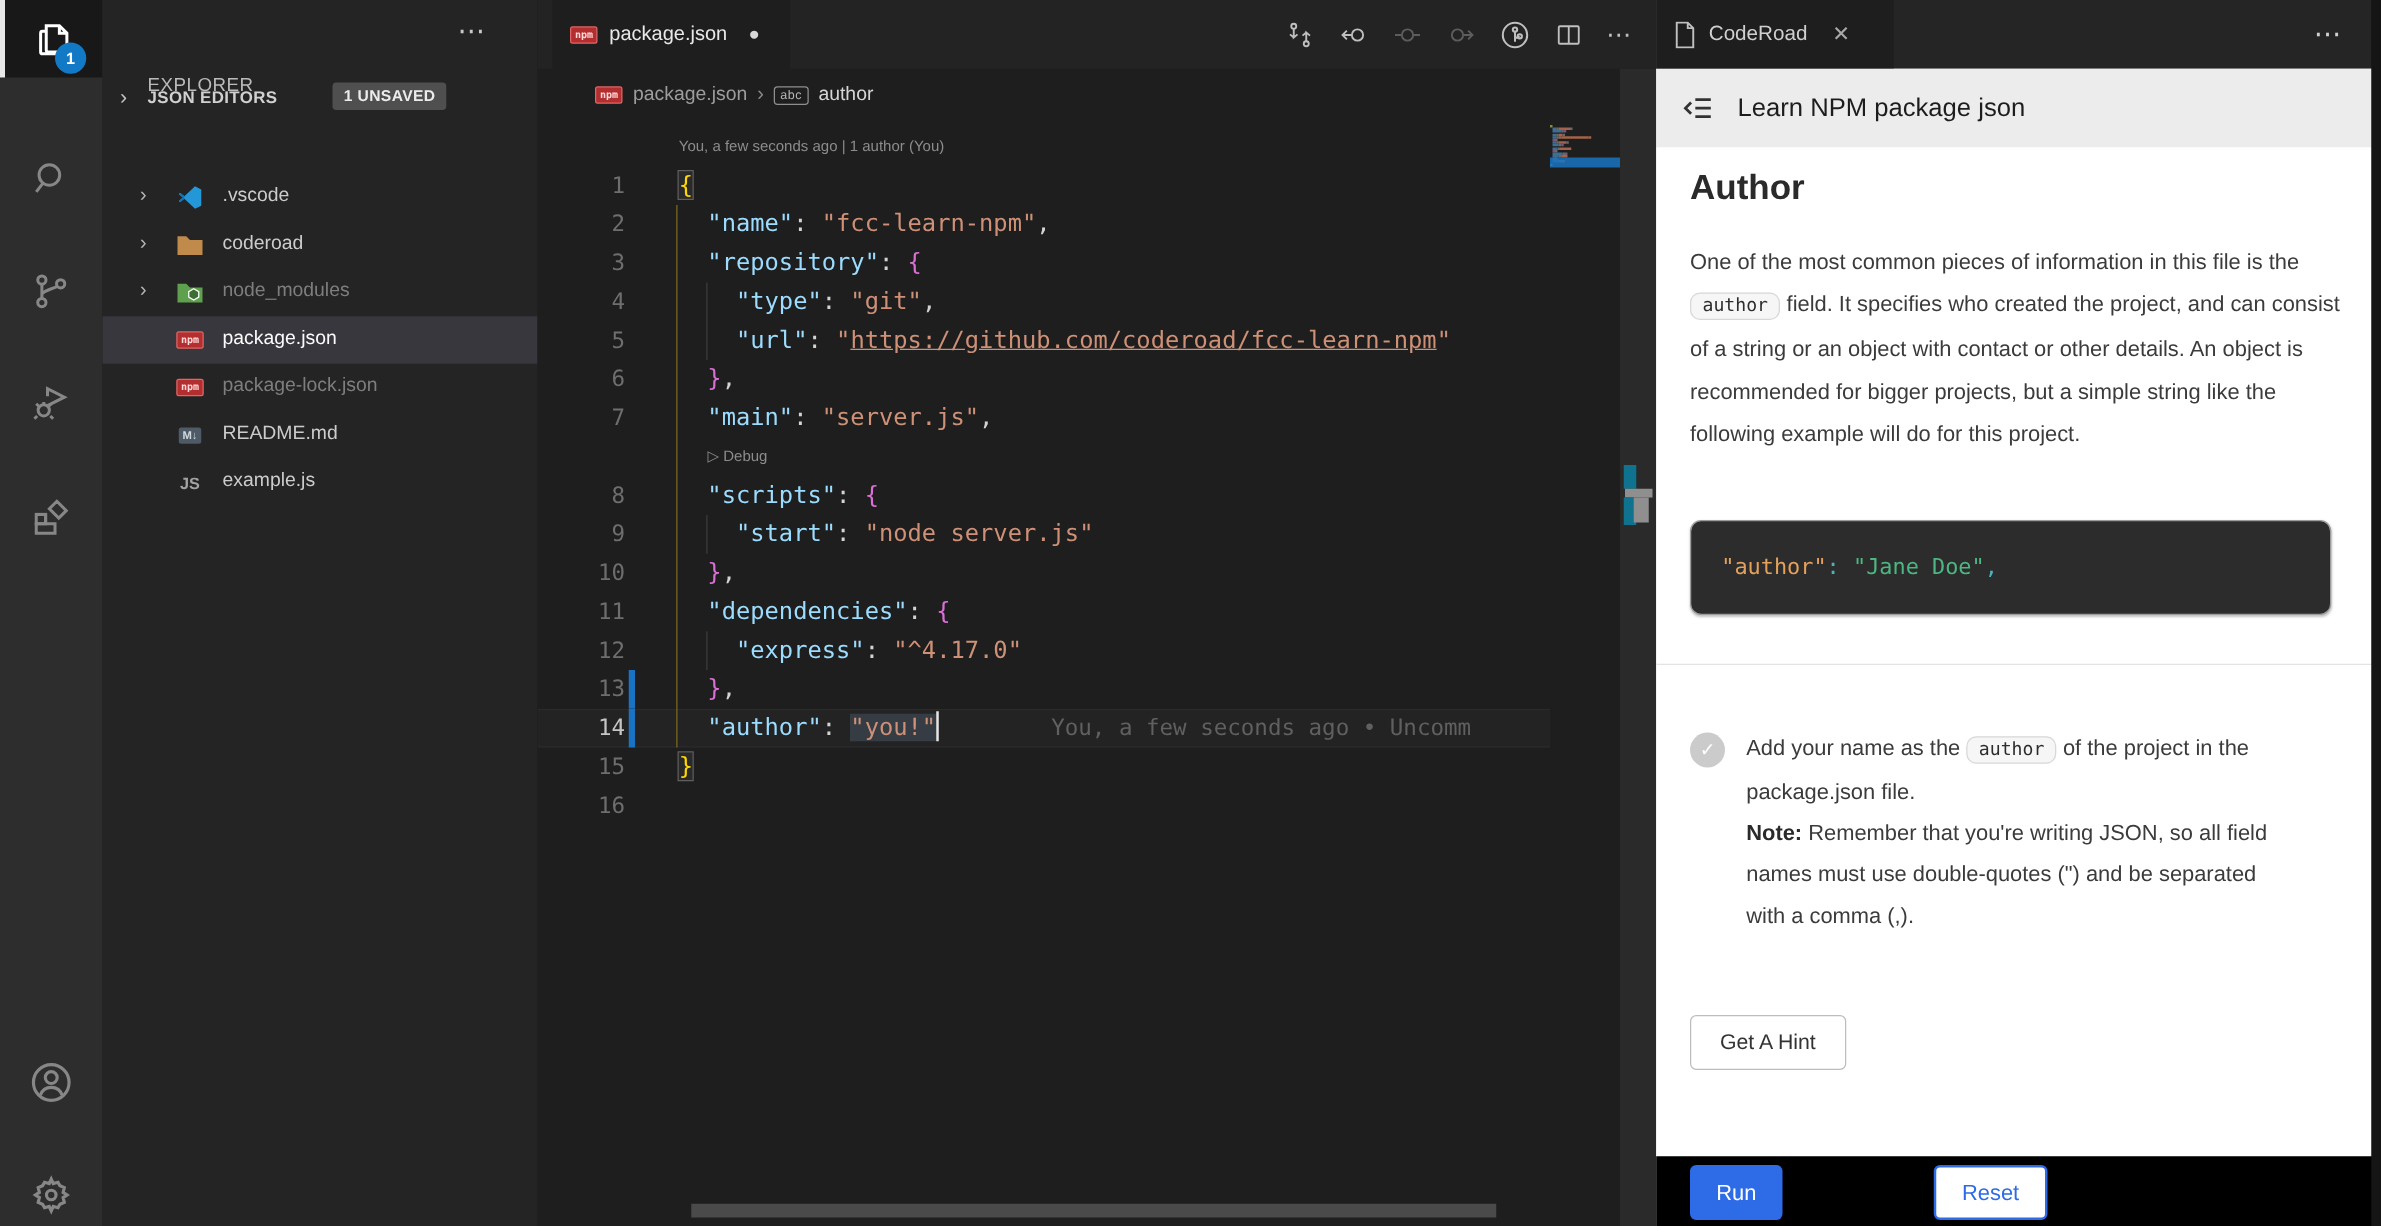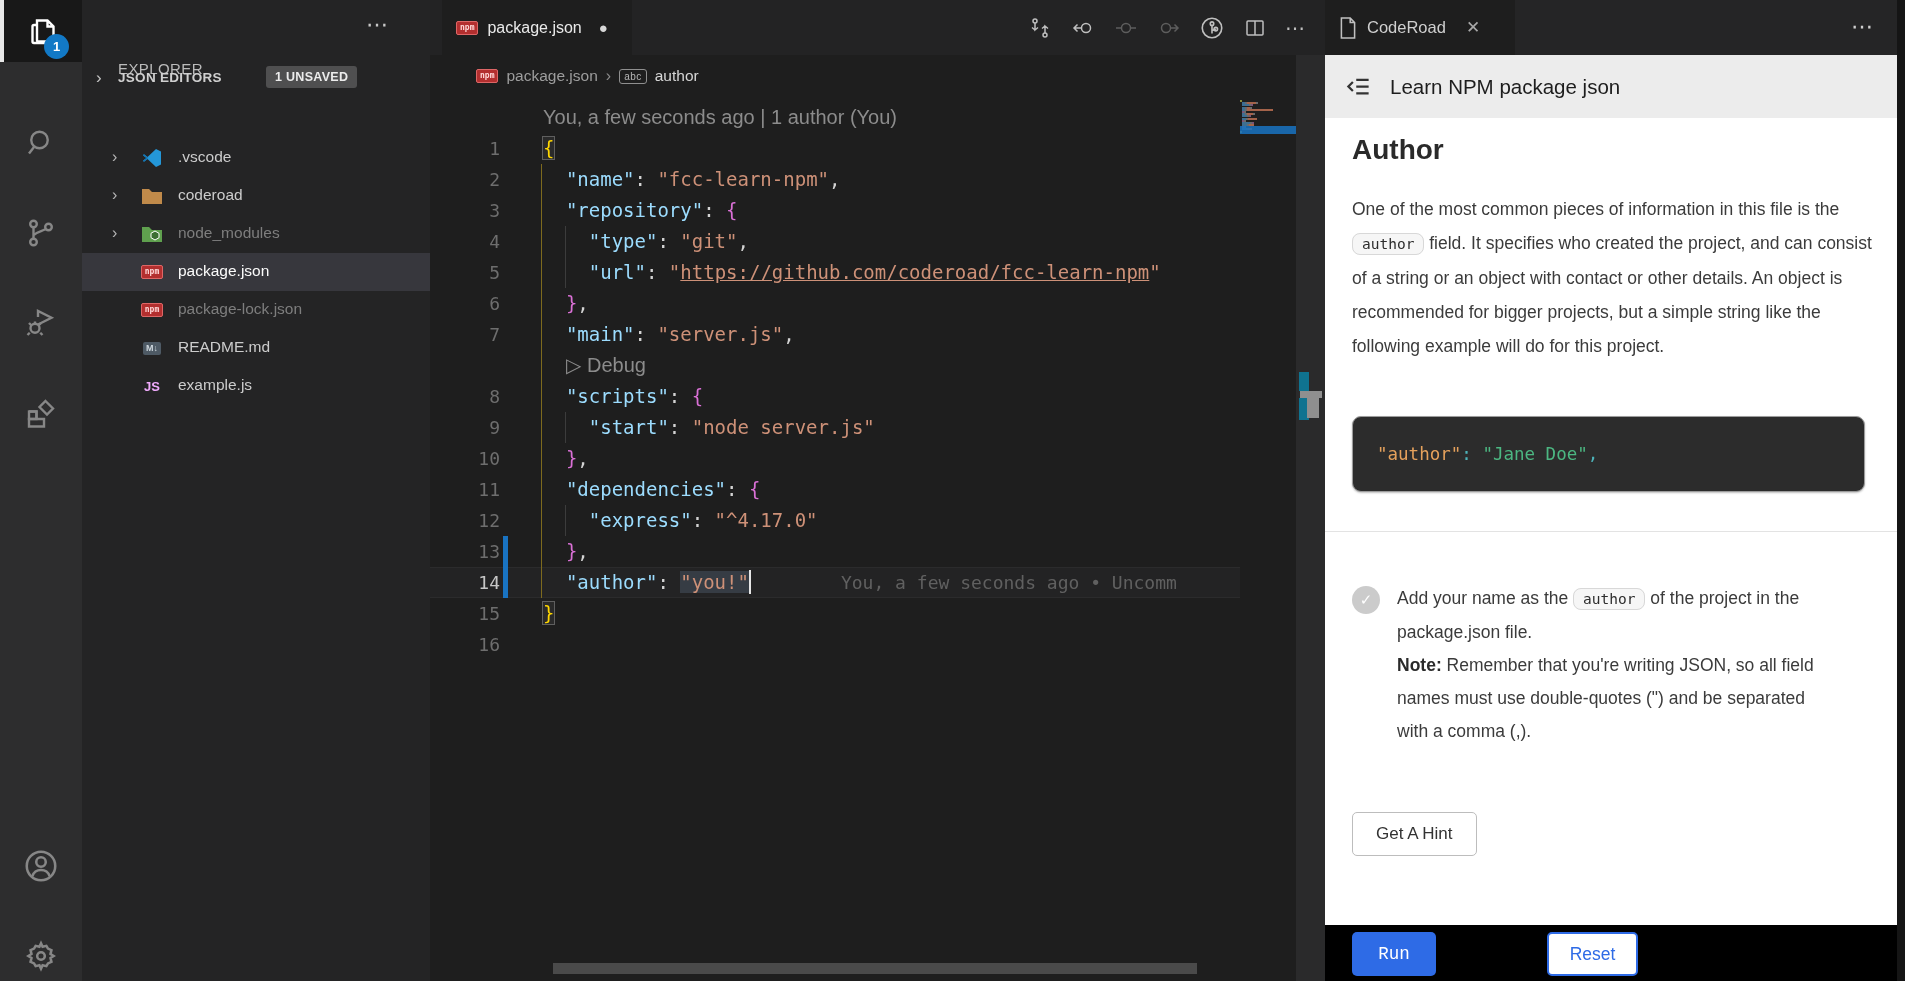--- a/index.html
+++ b/index.html
@@ -32,21 +32,21 @@
   .sb-files{position:absolute;left:0;top:139px;width:100%;}
   .file-row{position:relative;height:38px;width:100%;}
   .file-row.selected{background:#37373d;}
   .fr-chev{position:absolute;left:30px;top:9px;color:#b5b5b5;font-size:16px;}
   .fr-icon{position:absolute;left:58px;top:7px;width:24px;height:24px;display:flex;align-items:center;justify-content:center;}
   .fr-label{position:absolute;left:96px;top:9px;font-size:15.5px;color:#cccccc;}
   .file-row.dim .fr-label{color:#7e7e7e;}
   .file-row.selected .fr-label{color:#fbfbfb;}
   .fi-npm{background:#b32f2f;color:#ffd9d9;font-family:"DejaVu Sans Mono",monospace;font-size:8px;font-weight:bold;
     padding:2px 3px;border-radius:2px;border:1px solid #d66;line-height:1;}
-  .fi-js{color:#f0abfc;font-weight:bold;font-size:13px;font-family:"Liberation Sans",sans-serif;text-align:right;}
+  .fi-js{color:#a3a3a3;font-weight:bold;font-size:13px;font-family:"Liberation Sans",sans-serif;text-align:right;}
   .fi-md{background:#4e5a65;color:#cfd8de;font-size:9px;font-weight:bold;padding:2px 3px;border-radius:2px;line-height:1;}
 
   
   .editor{position:absolute;left:430px;top:0;width:895px;height:981px;background:#1e1e1e;}
   .tabbar{position:absolute;left:0;top:0;width:100%;height:55px;background:#232324;}
   .tab{position:absolute;left:12px;top:0;height:55px;width:190px;background:#1e1e1e;display:flex;align-items:center;
     padding:0 14px;gap:9px;}
   .tab-label{color:#e9e9e9;font-size:16px;}
   .tab-dot{color:#d8d8d8;font-size:15px;margin-left:8px;}
   .ed-actions{position:absolute;right:18px;top:0;height:55px;display:flex;align-items:center;gap:17px;}
@@ -60,21 +60,21 @@
   .bc-abc{border:1px solid #8f8f8f;border-radius:3px;color:#b5b5b5;font-size:10px;padding:1px 4px;letter-spacing:.5px;}
   .bc-last{color:#d6d6d6;}
 
   .code-area{position:absolute;left:0;top:102px;width:866px;}
   .code-row{position:relative;height:31px;width:810px;font-family:"DejaVu Sans Mono",monospace;font-size:19px;line-height:31px;white-space:pre;}
   .code-row .num{position:absolute;left:0;top:0;width:70px;text-align:right;color:#6e6e6e;font-size:18px;}
   .code-row.current{background:#232324;box-shadow:inset 0 1px 0 #2b2b2c, inset 0 -1px 0 #2b2b2c;}
   .code-row.current .num{color:#c6c6c6;}
   .modbar{position:absolute;left:73px;top:0;width:5px;height:31px;background:#1973c2;}
   .line-content{position:absolute;left:113px;top:0;}
-  .lens-text{position:absolute;top:0;color:#8c8c8c;font-family:"Liberation Sans",sans-serif;font-size:20px;line-height:31px;}
+  .lens-text{position:absolute;top:0;color:#8c8c8c;font-family:"Liberation Sans",sans-serif;font-size:12px;line-height:31px;}
   .tk-key{color:#9cdcfe;} .tk-str{color:#ce9178;} .tk-p{color:#d4d4d4;}
   .tk-b1x{color:#ffd700;outline:1px solid #5f5f5f;background:#2a2a2a;}
   .tk-b2{color:#da70d6;}
   .tk-url{color:#ce9178;text-decoration:underline;}
   .tk-sel{color:#ce9178;background:#363c44;}
   .caret{display:inline-block;width:2px;height:24px;background:#e6e6e6;vertical-align:middle;margin-bottom:4px;}
   .blame{color:#606060;font-size:18px;margin-left:90px;}
   .guide{position:absolute;width:1px;}
   .guide.gold{left:111px;background:#7d6a1e;}
   .guide.gray{left:135px;background:#3c3c3c;}
@@ -108,22 +108,22 @@
   .ck-orange{color:#e5a15c;} .ck-cyan{color:#4db3ba;} .ck-green{color:#4cb782;}
   .cr-divider{position:absolute;left:0;top:413px;width:573px;height:1px;background:#e3e3e3;}
   .cr-task{position:absolute;left:27px;top:464px;width:480px;display:flex;gap:17px;}
   .check{flex:0 0 28px;width:28px;height:28px;border-radius:50%;background:#cbcbcb;color:#fff;display:flex;
     align-items:center;justify-content:center;font-size:15px;margin-top:4px;}
   .task-text{font-size:17.5px;line-height:33px;color:#3b3b3b;width:445px;}
   .task-text b{color:#2a2a2a;}
   .hint-btn{position:absolute;left:27px;top:694px;background:#fff;border:1px solid #bdbdbd;border-radius:5px;
     padding:11px 23px;font-size:17px;color:#333;font-family:"Liberation Sans",sans-serif;}
   .cr-bottom{position:absolute;left:0;top:925px;width:100%;height:56px;background:#000;}
-  .run-btn{position:absolute;left:27px;top:7px;width:84px;height:44px;background:#2e6be6;border:none;border-radius:5px;
-    color:#fff;font-size:17.5px;font-family:Liberation Mono, monospace;}
+  .run-btn{position:absolute;left:27px;top:7px;width:74px;height:44px;background:#2e6be6;border:none;border-radius:5px;
+    color:#fff;font-size:17.5px;font-family:Liberation Sans, sans-serif;}
   .reset-btn{position:absolute;left:222px;top:7px;width:91px;height:44px;background:#fff;border:2px solid #2e6be6;
     border-radius:5px;color:#2e6be6;font-size:17.5px;font-family:"Liberation Sans",sans-serif;}
   .right-edge{position:absolute;right:0;top:0;width:8px;height:981px;background:#151515;}
 </style>
 </head>
 <body>
 
 <div id="root">
 
   <div class="activitybar">

